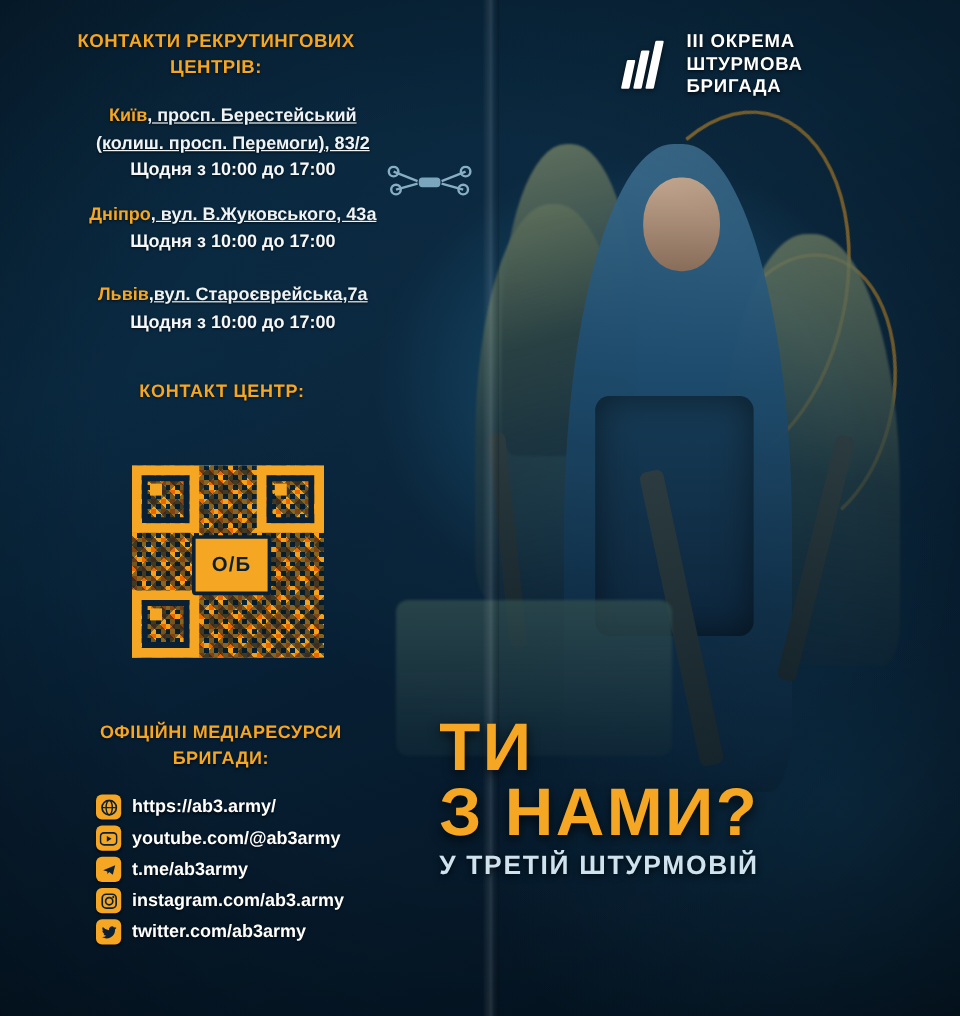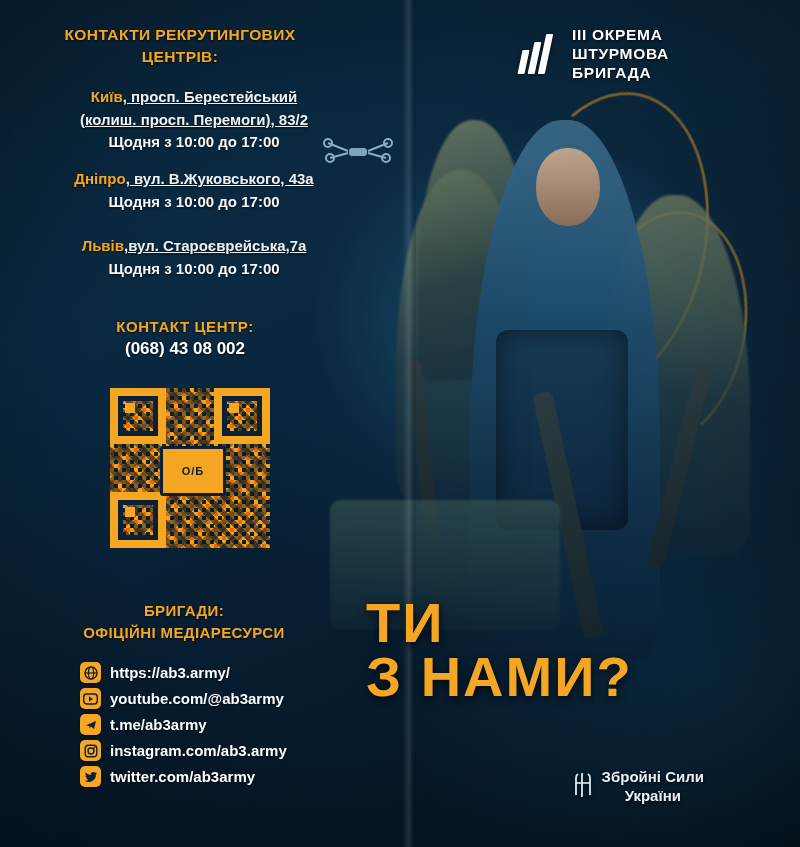--- a/index.html
+++ b/index.html
@@ -101,21 +101,21 @@
     box-shadow:inset 0 0 0 5px #0a2135;
   }
   .qr-eye i{position:absolute;left:7px;top:7px;width:10px;height:10px;background:#f5a623;}
   .eye-tl{left:0;top:0;}
   .eye-tr{right:0;top:0;}
   .eye-bl{left:0;bottom:26px;}
   .qr-logo{
     position:absolute;left:50px;top:58px;width:60px;height:44px;
     background:#f5a623;border:3px solid #0a2135;border-radius:3px;
     display:flex;align-items:center;justify-content:center;
-    color:#0a2135;font-weight:bold;font-size:11px;letter-spacing:1px;
+    color:#0a2135;font-weight:bold;font-size:17px;letter-spacing:1px;
     font-family:"Liberation Sans", sans-serif;
   }
 
   
   .media-title{
     position:absolute;left:14px;top:600px;width:340px;
     font-size:15px;line-height:1.45;
   }
   .links{
     position:absolute;left:80px;top:660px;width:320px;
@@ -292,41 +292,40 @@
       <span class="hours">Щодня з 10:00 до 17:00</span>
     </div>
 
     <div class="city-block" id="cb2">
       <span class="city">Львів</span><span class="addr">,вул. Староєврейська,7а</span>
       <span class="hours">Щодня з 10:00 до 17:00</span>
     </div>
 
     <div class="contact-center">
       <span class="cc-label">КОНТАКТ ЦЕНТР:</span>
-      <span class="cc-phone">(068) 43 08 002</span>
     </div>
 
     <div class="qr-wrap">
       <div class="qr"></div>
       <div class="qr-mask"></div>
       <div class="qr-eye eye-tl">
           <i></i>
         </div>
       <div class="qr-eye eye-tr">
           <i></i>
         </div>
       <div class="qr-eye eye-bl">
           <i></i>
         </div>
       <div class="qr-logo">О/Б</div>
     </div>
 
     <div class="heading media-title">
+      <div>ОФІЦІЙНІ МЕДІАРЕСУРСИ</div>
       <div>БРИГАДИ:</div>
-      <div>ОФІЦІЙНІ МЕДІАРЕСУРСИ</div>
     </div>
 
     <div class="links">
 
       <div class="link-row">
         <span class="link-icon">
           <svg width="14" height="14" viewBox="0 0 14 14">
               <circle cx="7" cy="7" r="6" fill="none" stroke="#0d2134" stroke-width="1.4"></circle>
               <ellipse cx="7" cy="7" rx="2.6" ry="6" fill="none" stroke="#0d2134" stroke-width="1.2"></ellipse>
               <line x1="1" y1="7" x2="13" y2="7" stroke="#0d2134" stroke-width="1.2"></line>
@@ -374,28 +373,17 @@
         </span>
         <span class="link-text">twitter.com/ab3army</span>
       </div>
 
     </div>
   </div>
 
   <div class="slogan">
     <span class="l1">ТИ</span>
     <span class="l2">З НАМИ?</span>
+    <span class="l3">У ТРЕТІЙ ШТУРМОВІЙ</span>
   </div>
 
-  <div class="zsu">
-    <div class="zsu-mark">
-      <svg width="20" height="26" viewBox="0 0 20 26">
-        <path d="M9 26V8M9 8V2M3 24V7c0-3 2-4 2-4M17 24V7c0-3-2-4-2-4" stroke="#dcebf4" stroke-width="1.8" fill="none"></path>
-        <path d="M3 12h14" stroke="#dcebf4" stroke-width="1.6"></path>
-      </svg>
-    </div>
-    <div class="zsu-text">
-      <div>Збройні Сили</div>
-      <div>України</div>
-    </div>
-  </div>
 
 </div>
 
 </body></html>

